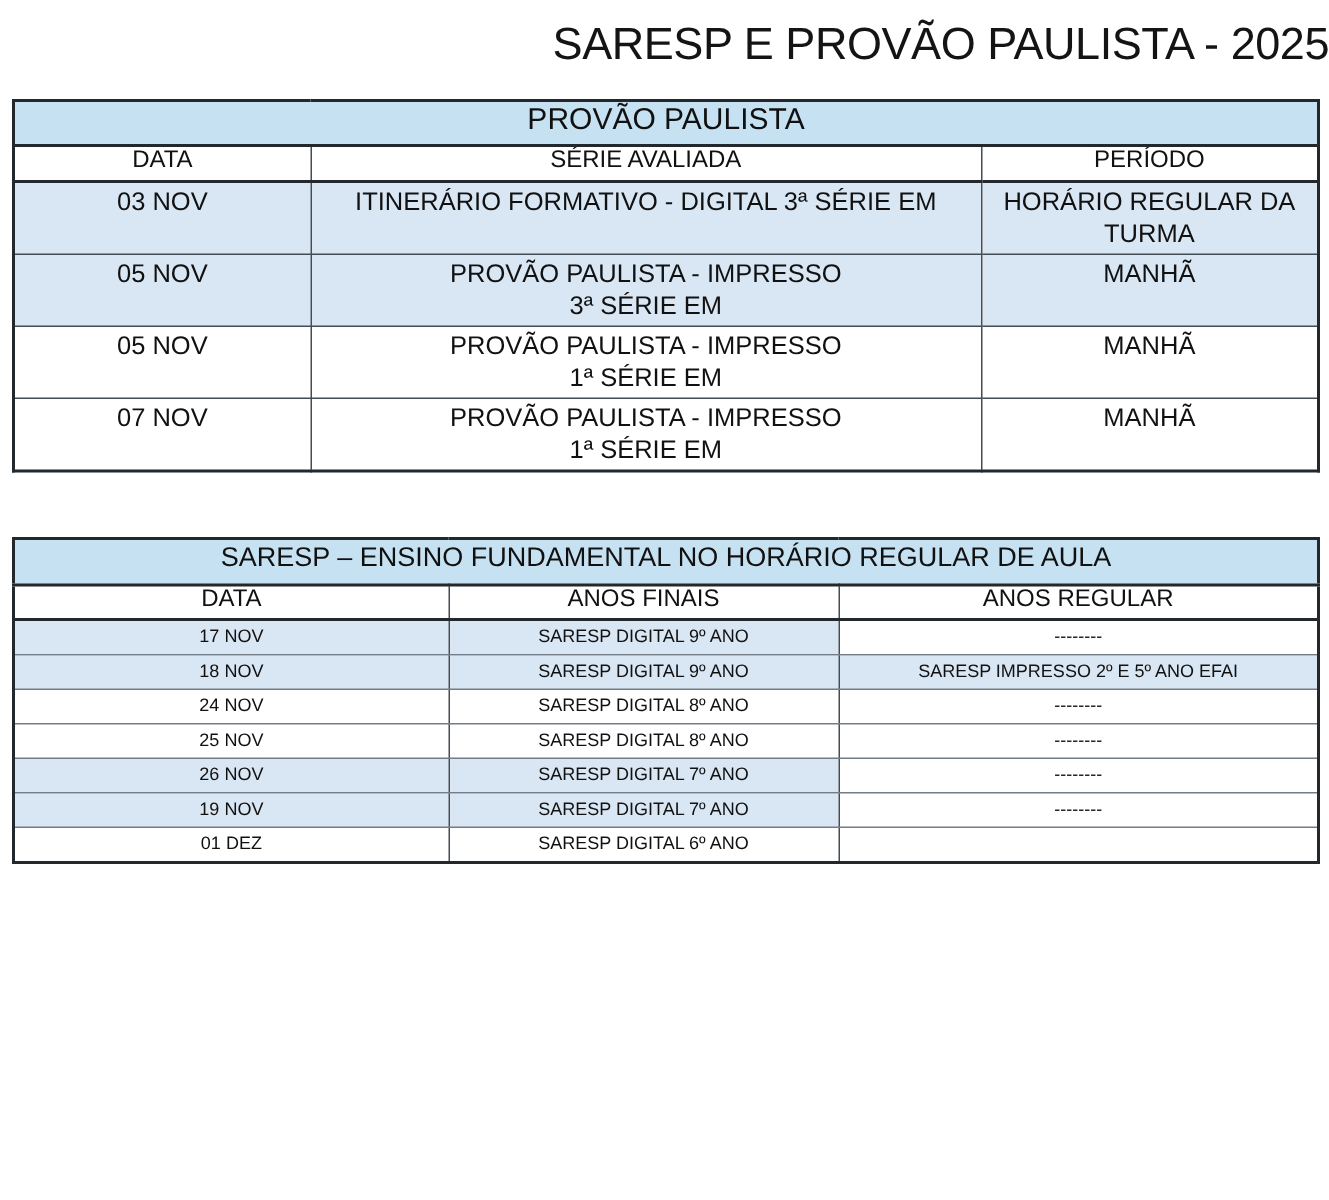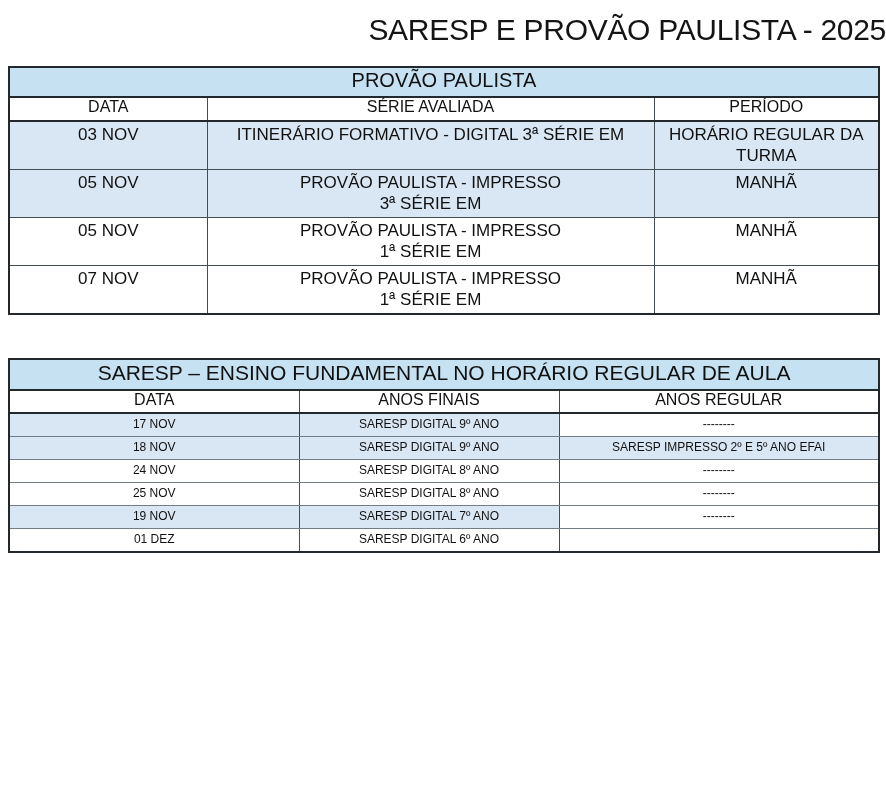--- a/index.html
+++ b/index.html
@@ -57,21 +57,21 @@
     line-height: 21px;
     padding: 2px 4px 3px 4px;
     border: 1.5px solid var(--border_inner, #454d54);
     background: #ffffff;
   }
   #provao tr.hl td { background: var(--row_blue, #d9e6f3); }
   
   #saresp { margin-top: 43px; }
   #saresp th.band {
     background: var(--band_blue, #c6e2f2);
-    font-size: 21px;
+    font-size: 18px;
     height: 26px;
     padding: 1px 0 2px 0;
     border-bottom: 2px solid var(--border_dark, #23282d);
   }
   #saresp th.colhdr {
     background: #ffffff;
     font-size: 16px;
     height: 19px;
     padding: 0 0 2px 0;
     border: 1px solid var(--border_inner, #454d54);
@@ -170,20 +170,25 @@
       <td>24 NOV</td>
       <td>SARESP DIGITAL 8º ANO</td>
       <td>--------</td>
     </tr>
     <tr>
       <td>25 NOV</td>
       <td>SARESP DIGITAL 8º ANO</td>
       <td>--------</td>
     </tr>
     <tr>
+      <td class="hl">26 NOV</td>
+      <td class="hl">SARESP DIGITAL 7º ANO</td>
+      <td>--------</td>
+    </tr>
+    <tr>
       <td class="hl">19 NOV</td>
       <td class="hl">SARESP DIGITAL 7º ANO</td>
       <td>--------</td>
     </tr>
     <tr>
       <td>01 DEZ</td>
       <td>SARESP DIGITAL 6º ANO</td>
       <td></td>
     </tr>
   </tbody>

